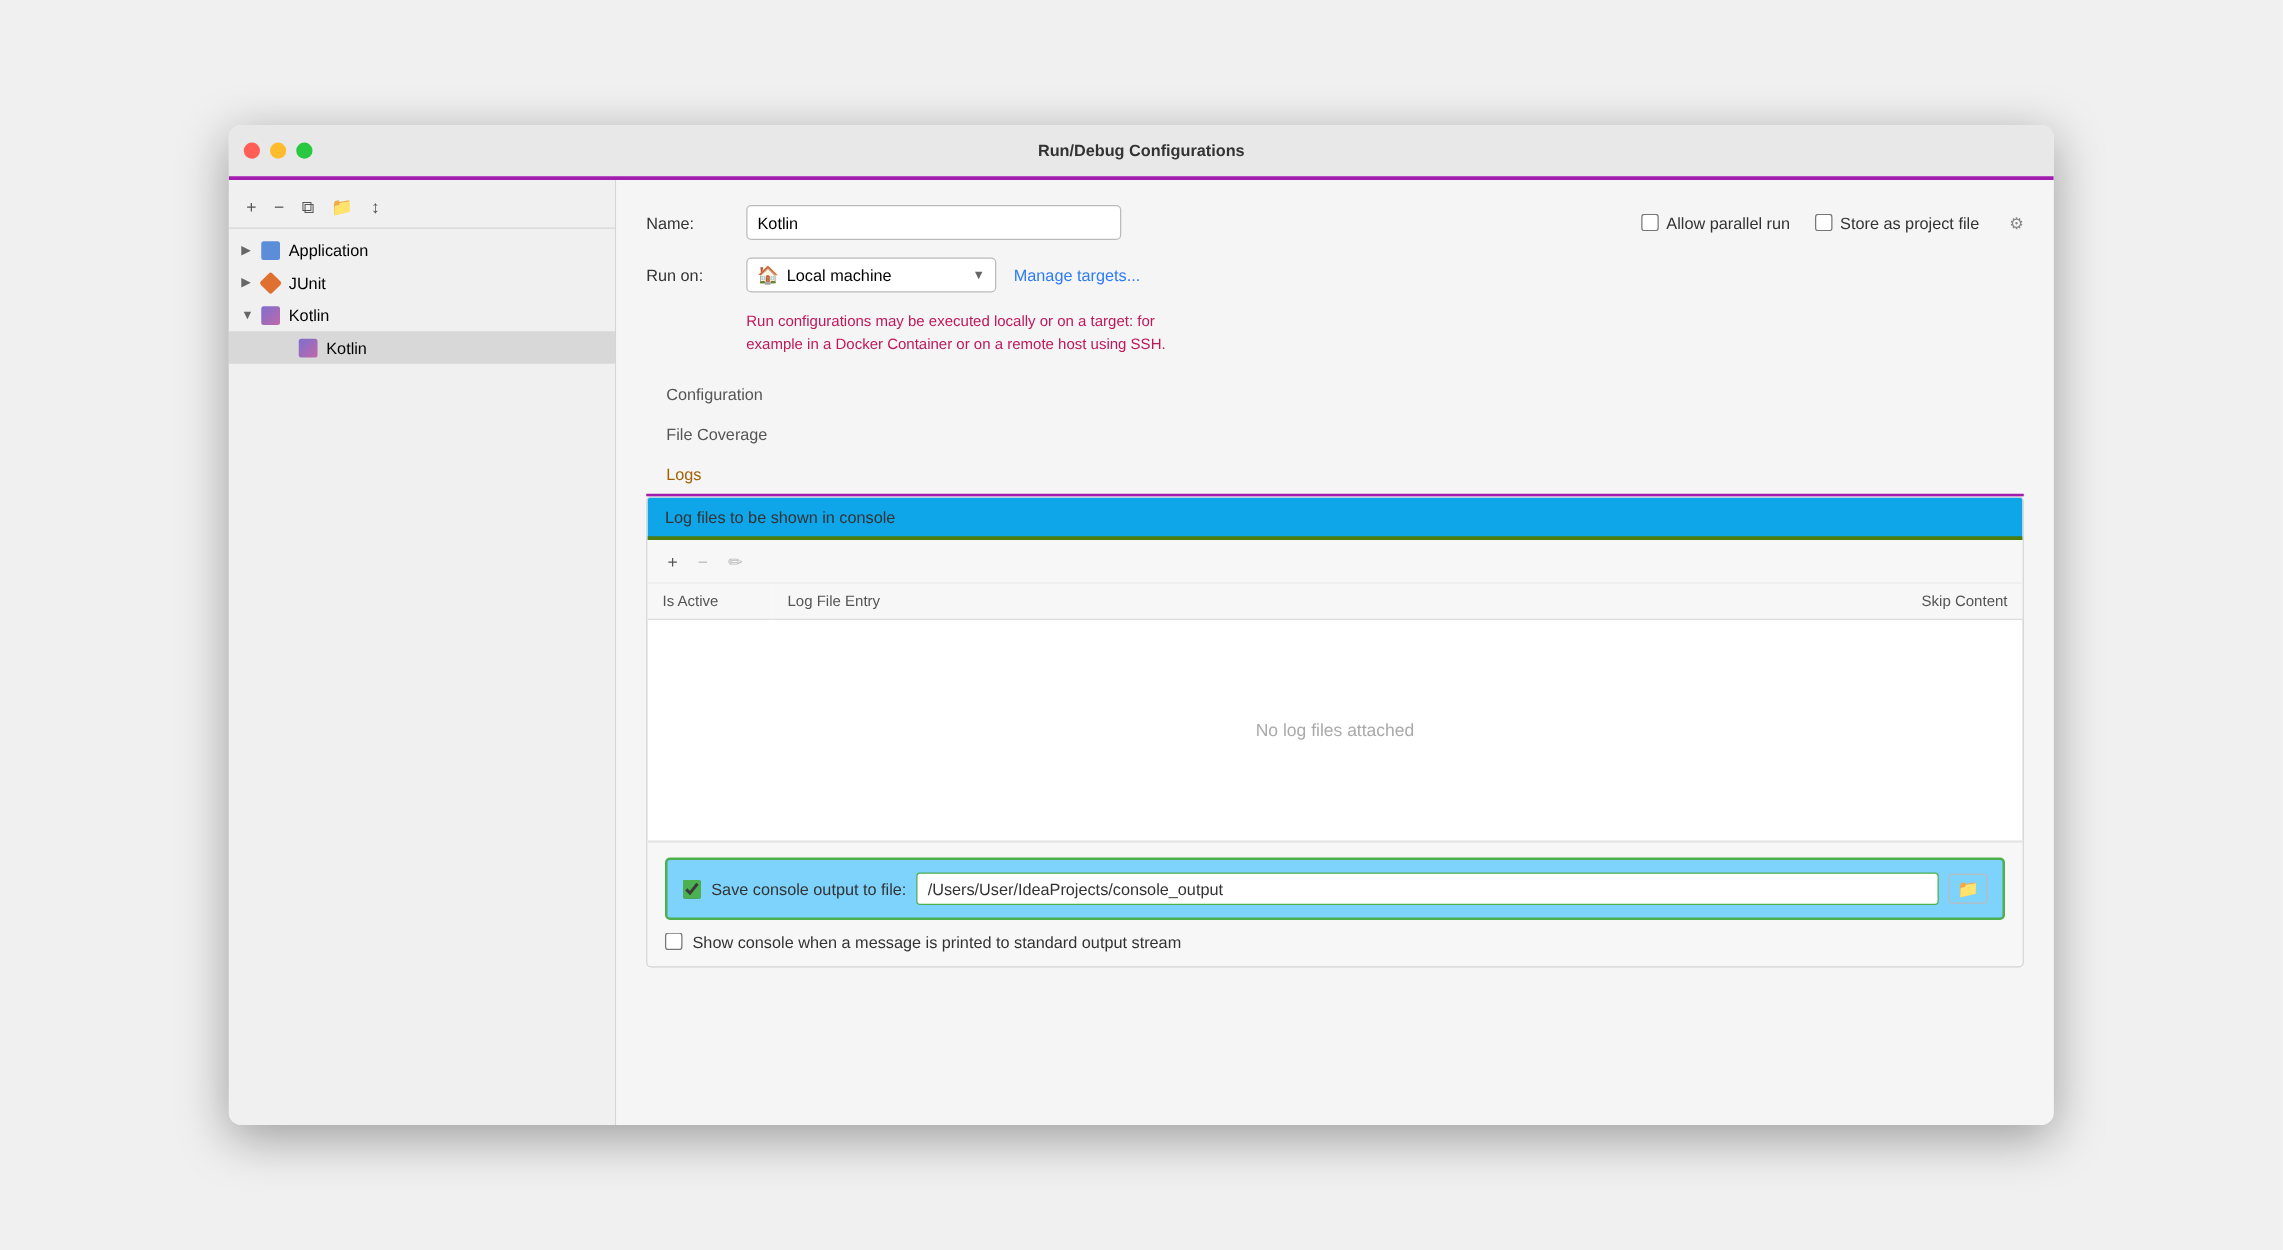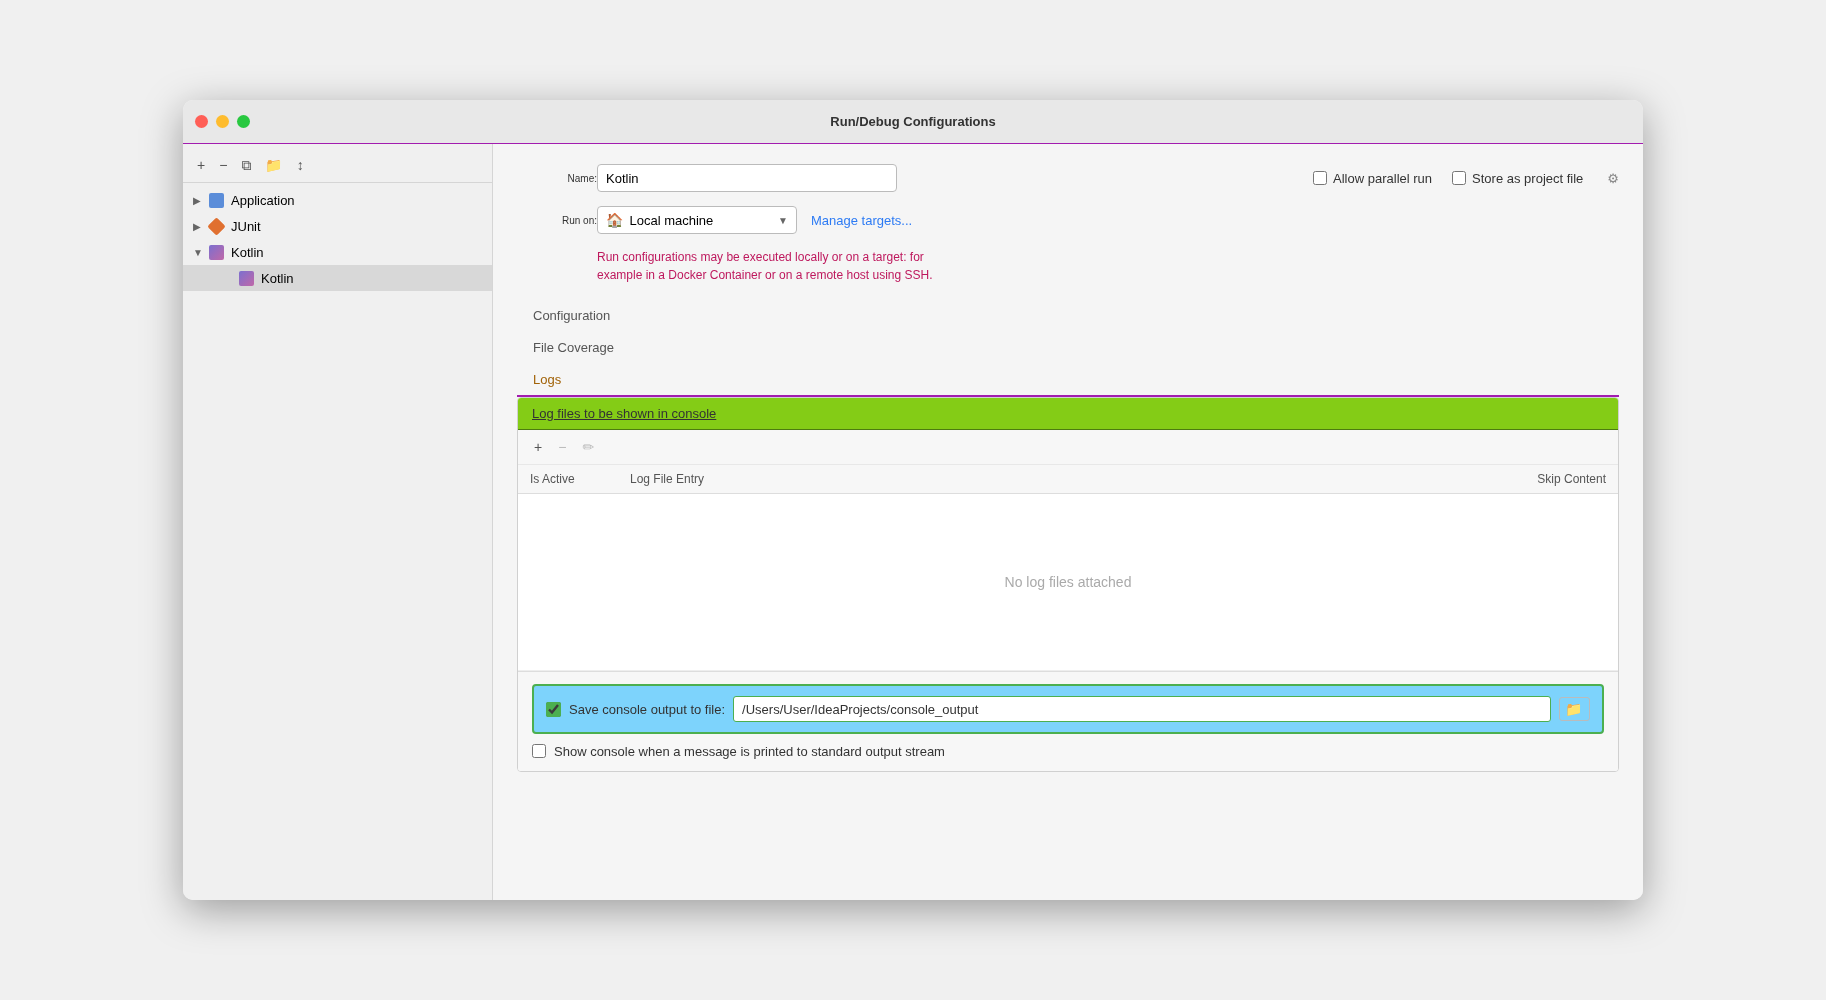--- a/index.html
+++ b/index.html
@@ -22,21 +22,21 @@
       display: flex;
       flex-direction: column;
     }
     
     .titlebar {
       background: #e8e8e8;
       height: 44px;
       display: flex;
       align-items: center;
       padding: 0 12px;
-      border-bottom: 1px solid #a21caf;
+      border-bottom: 3px solid #a21caf;
       flex-shrink: 0;
       position: relative;
     }
     .titlebar-buttons {
       display: flex;
       gap: 8px;
     }
     .titlebar-btn {
       width: 13px;
       height: 13px;
@@ -125,25 +125,24 @@
       background: #f5f5f5;
       overflow-y: auto;
     }
     
     .form-row {
       display: flex;
       align-items: center;
       margin-bottom: 14px;
     }
     .form-label {
-      font-size: 10px;
+      font-size: 13px;
       color: #333;
       width: 80px;
       flex-shrink: 0;
-      text-align: right;
     }
     .form-name-input {
       width: 300px;
       height: 28px;
       border: 1px solid #bbb;
       border-radius: 4px;
       padding: 0 8px;
       font-size: 13px;
       background: white;
       outline: none;
@@ -231,26 +230,25 @@
     }
     
     .log-panel {
       border: 1px solid #d0d0d0;
       border-radius: 4px;
       background: white;
       margin-top: 0;
       overflow: hidden;
     }
     .log-panel-header {
-      background: #84cc16;
+      background: #0ea5e9;
       padding: 8px 14px;
       font-size: 13px;
       color: #333;
-      border-bottom: 1px solid #4d7c0f;
-      text-decoration: underline;
+      border-bottom: 3px solid #4d7c0f;
     }
     .log-toolbar {
       display: flex;
       align-items: center;
       padding: 6px 10px;
       gap: 4px;
       border-bottom: 1px solid #e8e8e8;
       background: #f7f7f7;
     }
     .log-tool-btn {

